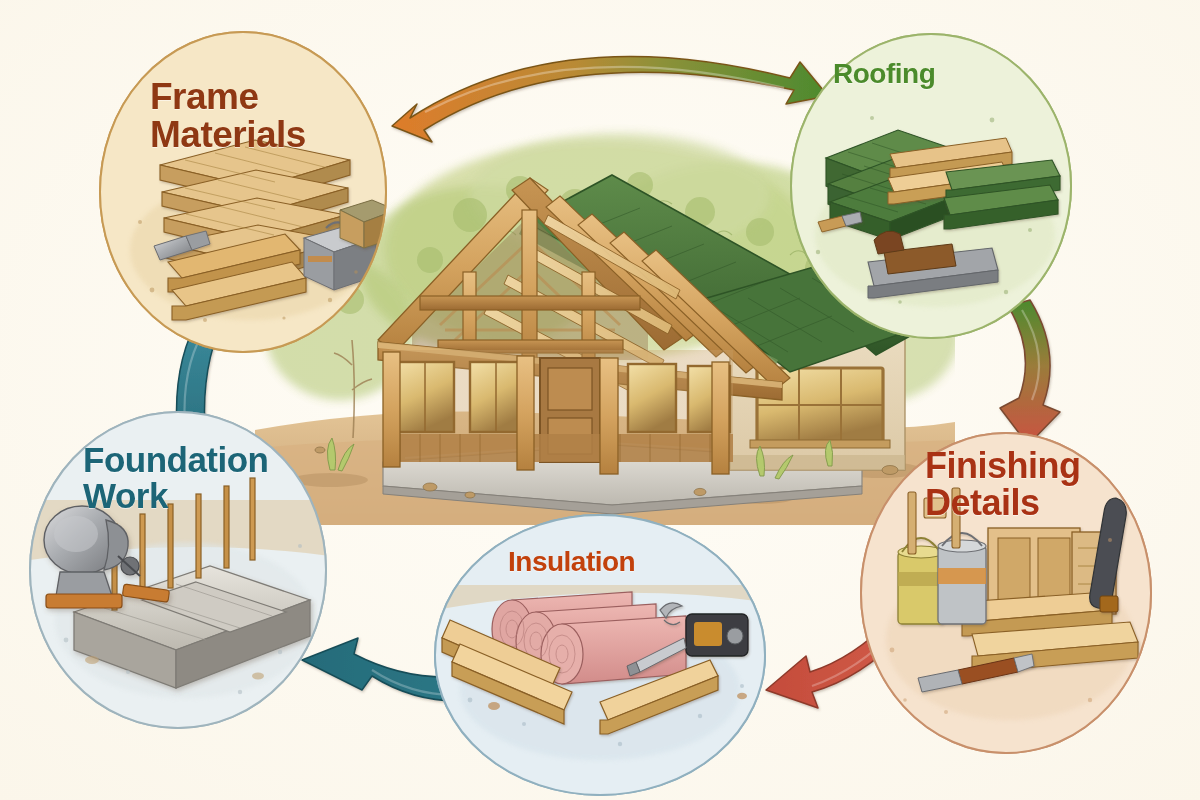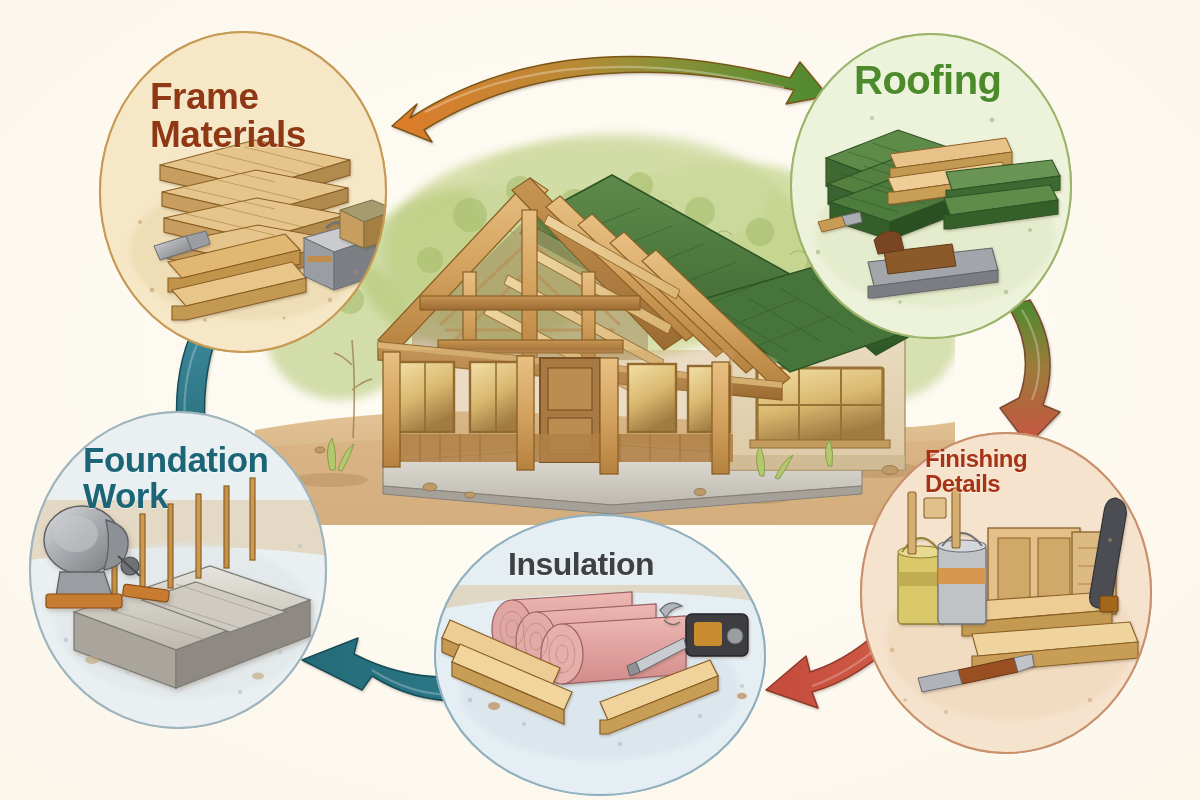--- a/index.html
+++ b/index.html
@@ -657,23 +657,23 @@
             <ellipse cx="258" cy="676" rx="6" ry="3.4"></ellipse>
         </g>
       </g>
       <ellipse cx="178" cy="570" rx="148" ry="158" fill="none" stroke="#9FB4BD" stroke-width="2"></ellipse>
     </g>
   </svg>
 
   <div class="node-label" style="left:150px;top:78px;width:210px;font-size:37px;color:#8F3813;">Frame
 Materials</div>
 
-  <div class="node-label" style="left:854px;top:60px;width:220px;font-size:40px;color:#4B8B2B;">Roofing</div>
-
-  <div class="node-label" style="left:925px;top:447px;width:210px;font-size:24px;color:#A93214;">Finishing
+  <div class="node-label" style="left:833px;top:60px;width:220px;font-size:28px;color:#4B8B2B;">Roofing</div>
+
+  <div class="node-label" style="left:925px;top:447px;width:210px;font-size:36px;color:#A93214;">Finishing
 Details</div>
 
-  <div class="node-label" style="left:508px;top:548px;width:250px;font-size:32px;color:#404040;">Insulation</div>
+  <div class="node-label" style="left:508px;top:548px;width:250px;font-size:28px;color:#c2410c;">Insulation</div>
 
   <div class="node-label" style="left:83px;top:442px;width:230px;font-size:35px;color:#1C6577;">Foundation
 Work</div>
 
 </div>
 
 </body></html>

